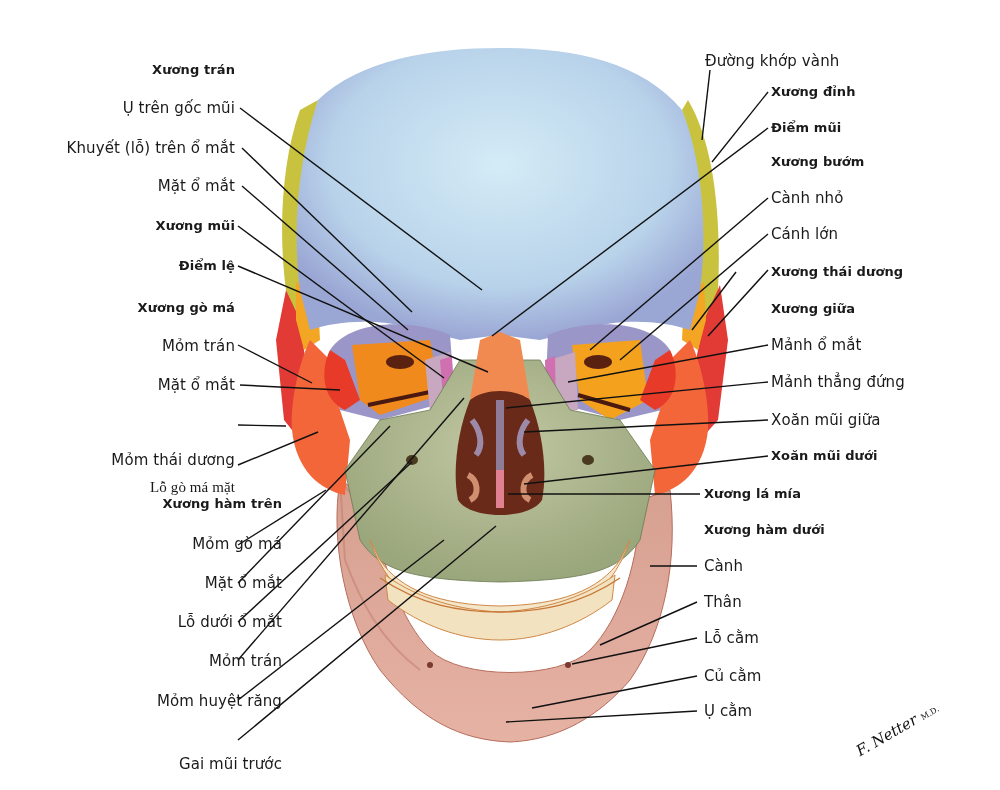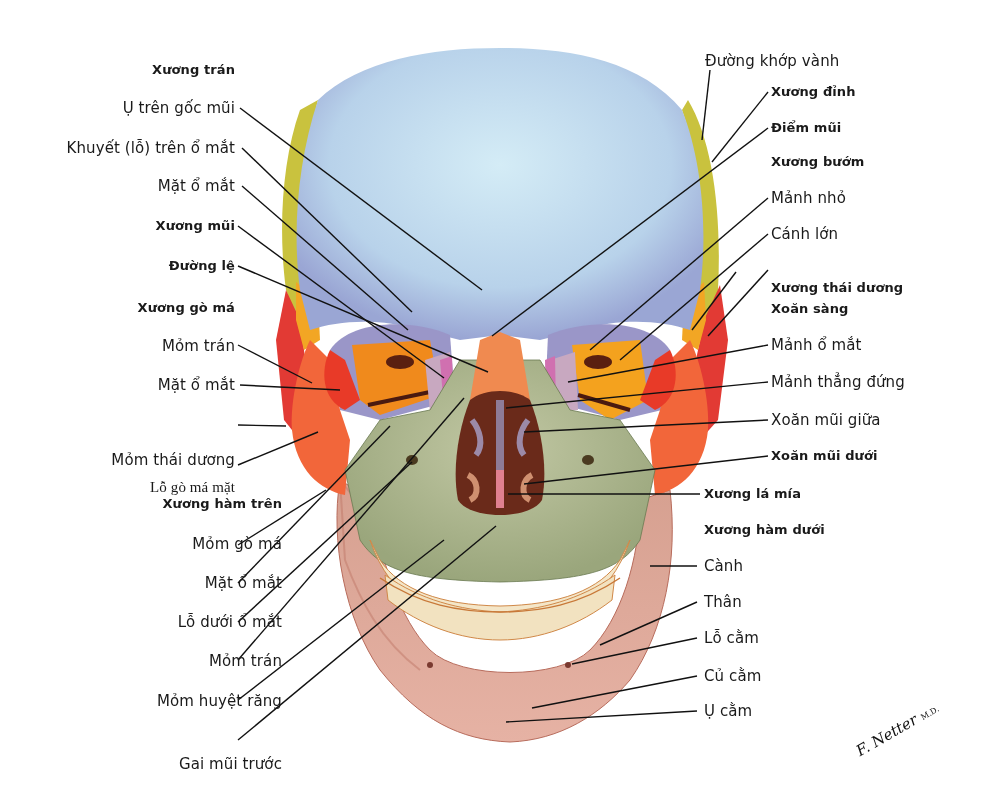--- a/index.html
+++ b/index.html
@@ -144,42 +144,42 @@
       <line x1="697" y1="676" x2="532" y2="708"></line>
       <line x1="697" y1="711" x2="506" y2="722"></line>
     </g>
   </svg>
 
   <div class="lbl left bold" style="right:765px; top:62px;">Xương trán</div>
   <div class="lbl left" style="right:765px; top:100px;">Ụ trên gốc mũi</div>
   <div class="lbl left" style="right:765px; top:140px;">Khuyết (lỗ) trên ổ mắt</div>
   <div class="lbl left" style="right:765px; top:178px;">Mặt ổ mắt</div>
   <div class="lbl left bold" style="right:765px; top:218px;">Xương mũi</div>
-  <div class="lbl left bold" style="right:765px; top:258px;">Đường lệ</div>
+  <div class="lbl left bold" style="right:765px; top:258px;">Điểm lệ</div>
   <div class="lbl left bold" style="right:765px; top:300px;">Xương gò má</div>
   <div class="lbl left" style="right:765px; top:338px;">Mỏm trán</div>
   <div class="lbl left" style="right:765px; top:377px;">Mặt ổ mắt</div>
   <div class="lbl left" style="right:765px; top:417px;margin-top:35px;">Mỏm thái dương</div>
   <div class="lbl left" style="right:765px; top:479px;font-family:Liberation Serif, serif;">Lỗ gò má mặt</div>
   <div class="lbl left bold" style="right:718px; top:496px;">Xương hàm trên</div>
   <div class="lbl left" style="right:718px; top:536px;">Mỏm gò má</div>
   <div class="lbl left" style="right:718px; top:575px;">Mặt ổ mắt</div>
   <div class="lbl left" style="right:718px; top:614px;">Lỗ dưới ổ mắt</div>
   <div class="lbl left" style="right:718px; top:653px;">Mỏm trán</div>
   <div class="lbl left" style="right:718px; top:693px;">Mỏm huyệt răng</div>
   <div class="lbl left" style="right:718px; top:756px;">Gai mũi trước</div>
 
   <div class="lbl right" style="left:705px; top:53px;">Đường khớp vành</div>
   <div class="lbl right bold" style="left:771px; top:84px;">Xương đỉnh</div>
   <div class="lbl right bold" style="left:771px; top:120px;">Điểm mũi</div>
   <div class="lbl right bold" style="left:771px; top:154px;">Xương bướm</div>
-  <div class="lbl right" style="left:771px; top:190px;">Mảnh nhỏ</div>
+  <div class="lbl right" style="left:771px; top:190px;">Cành nhỏ</div>
   <div class="lbl right" style="left:771px; top:226px;">Cánh lớn</div>
-  <div class="lbl right bold" style="left:771px; top:264px;margin-top:16px;">Xương thái dương</div>
-  <div class="lbl right bold" style="left:771px; top:301px;">Xoăn sàng</div>
+  <div class="lbl right bold" style="left:771px; top:264px;">Xương thái dương</div>
+  <div class="lbl right bold" style="left:771px; top:301px;">Xương giữa</div>
   <div class="lbl right" style="left:771px; top:337px;">Mảnh ổ mắt</div>
   <div class="lbl right" style="left:771px; top:374px;">Mảnh thẳng đứng</div>
   <div class="lbl right" style="left:771px; top:412px;">Xoăn mũi giữa</div>
   <div class="lbl right bold" style="left:771px; top:448px;">Xoăn mũi dưới</div>
   <div class="lbl right bold" style="left:704px; top:486px;">Xương lá mía</div>
   <div class="lbl right bold" style="left:704px; top:522px;">Xương hàm dưới</div>
   <div class="lbl right" style="left:704px; top:558px;">Cành</div>
   <div class="lbl right" style="left:704px; top:594px;">Thân</div>
   <div class="lbl right" style="left:704px; top:630px;">Lỗ cằm</div>
   <div class="lbl right" style="left:704px; top:668px;">Củ cằm</div>

